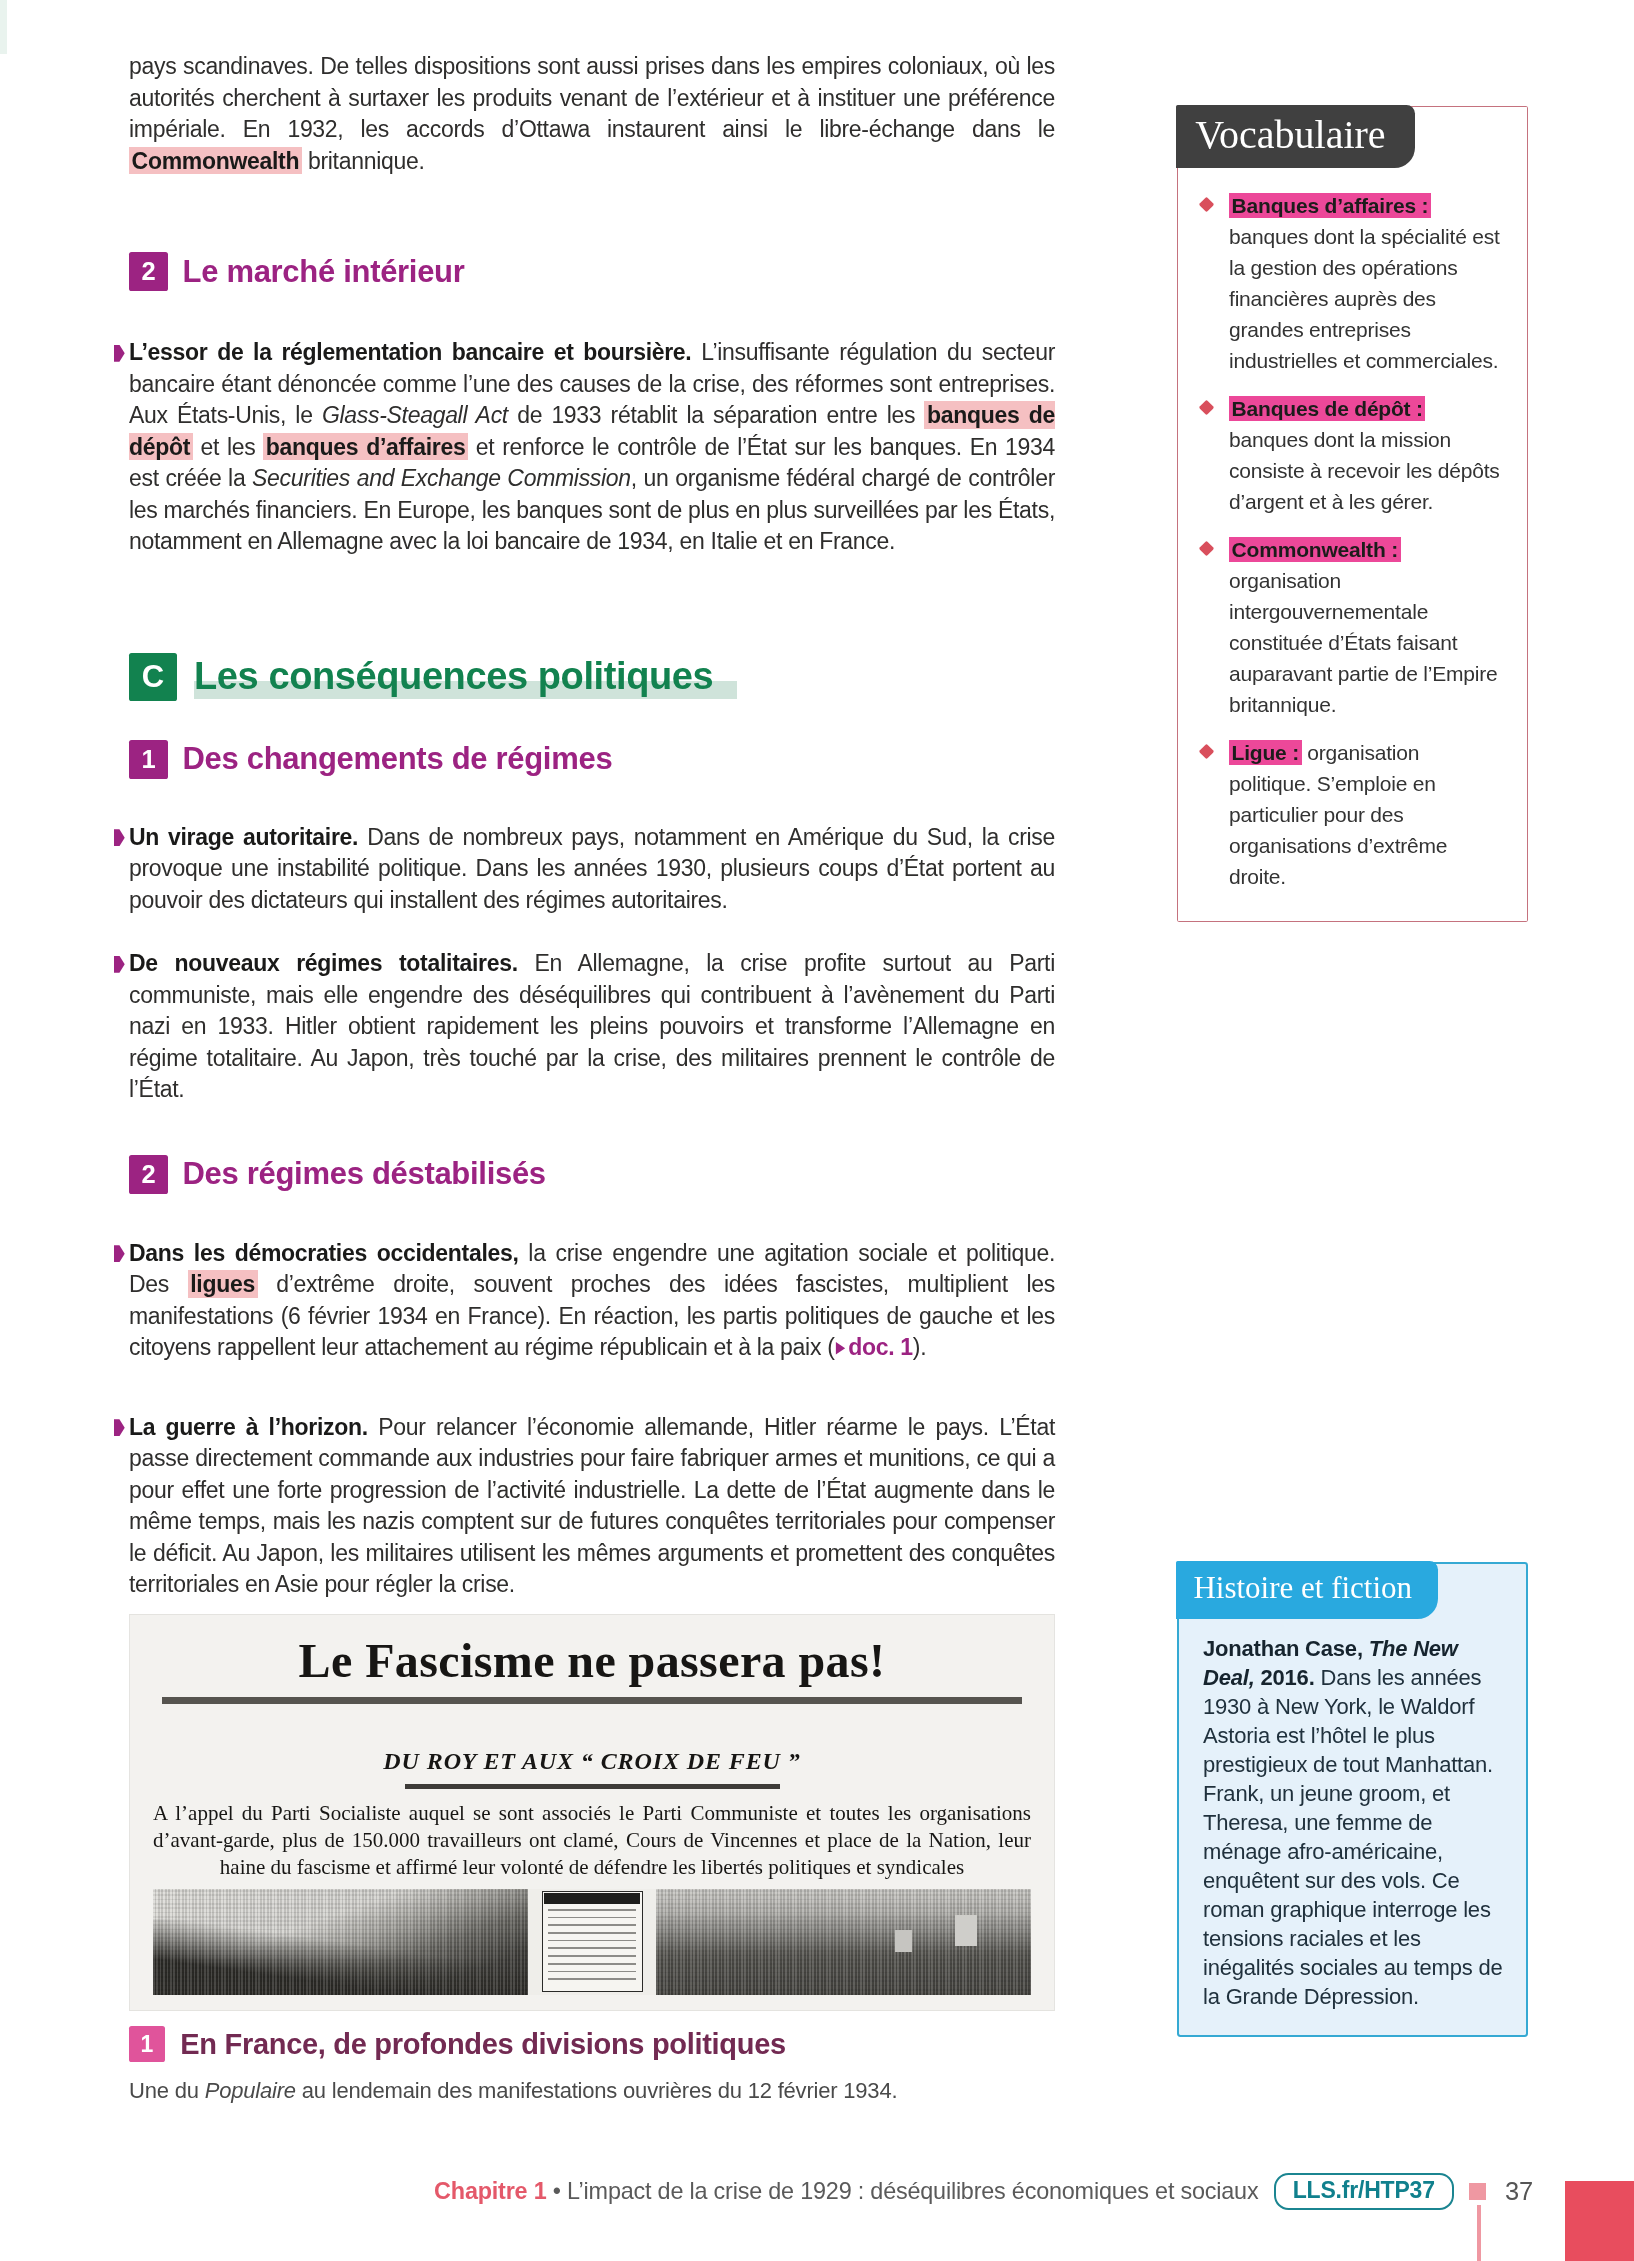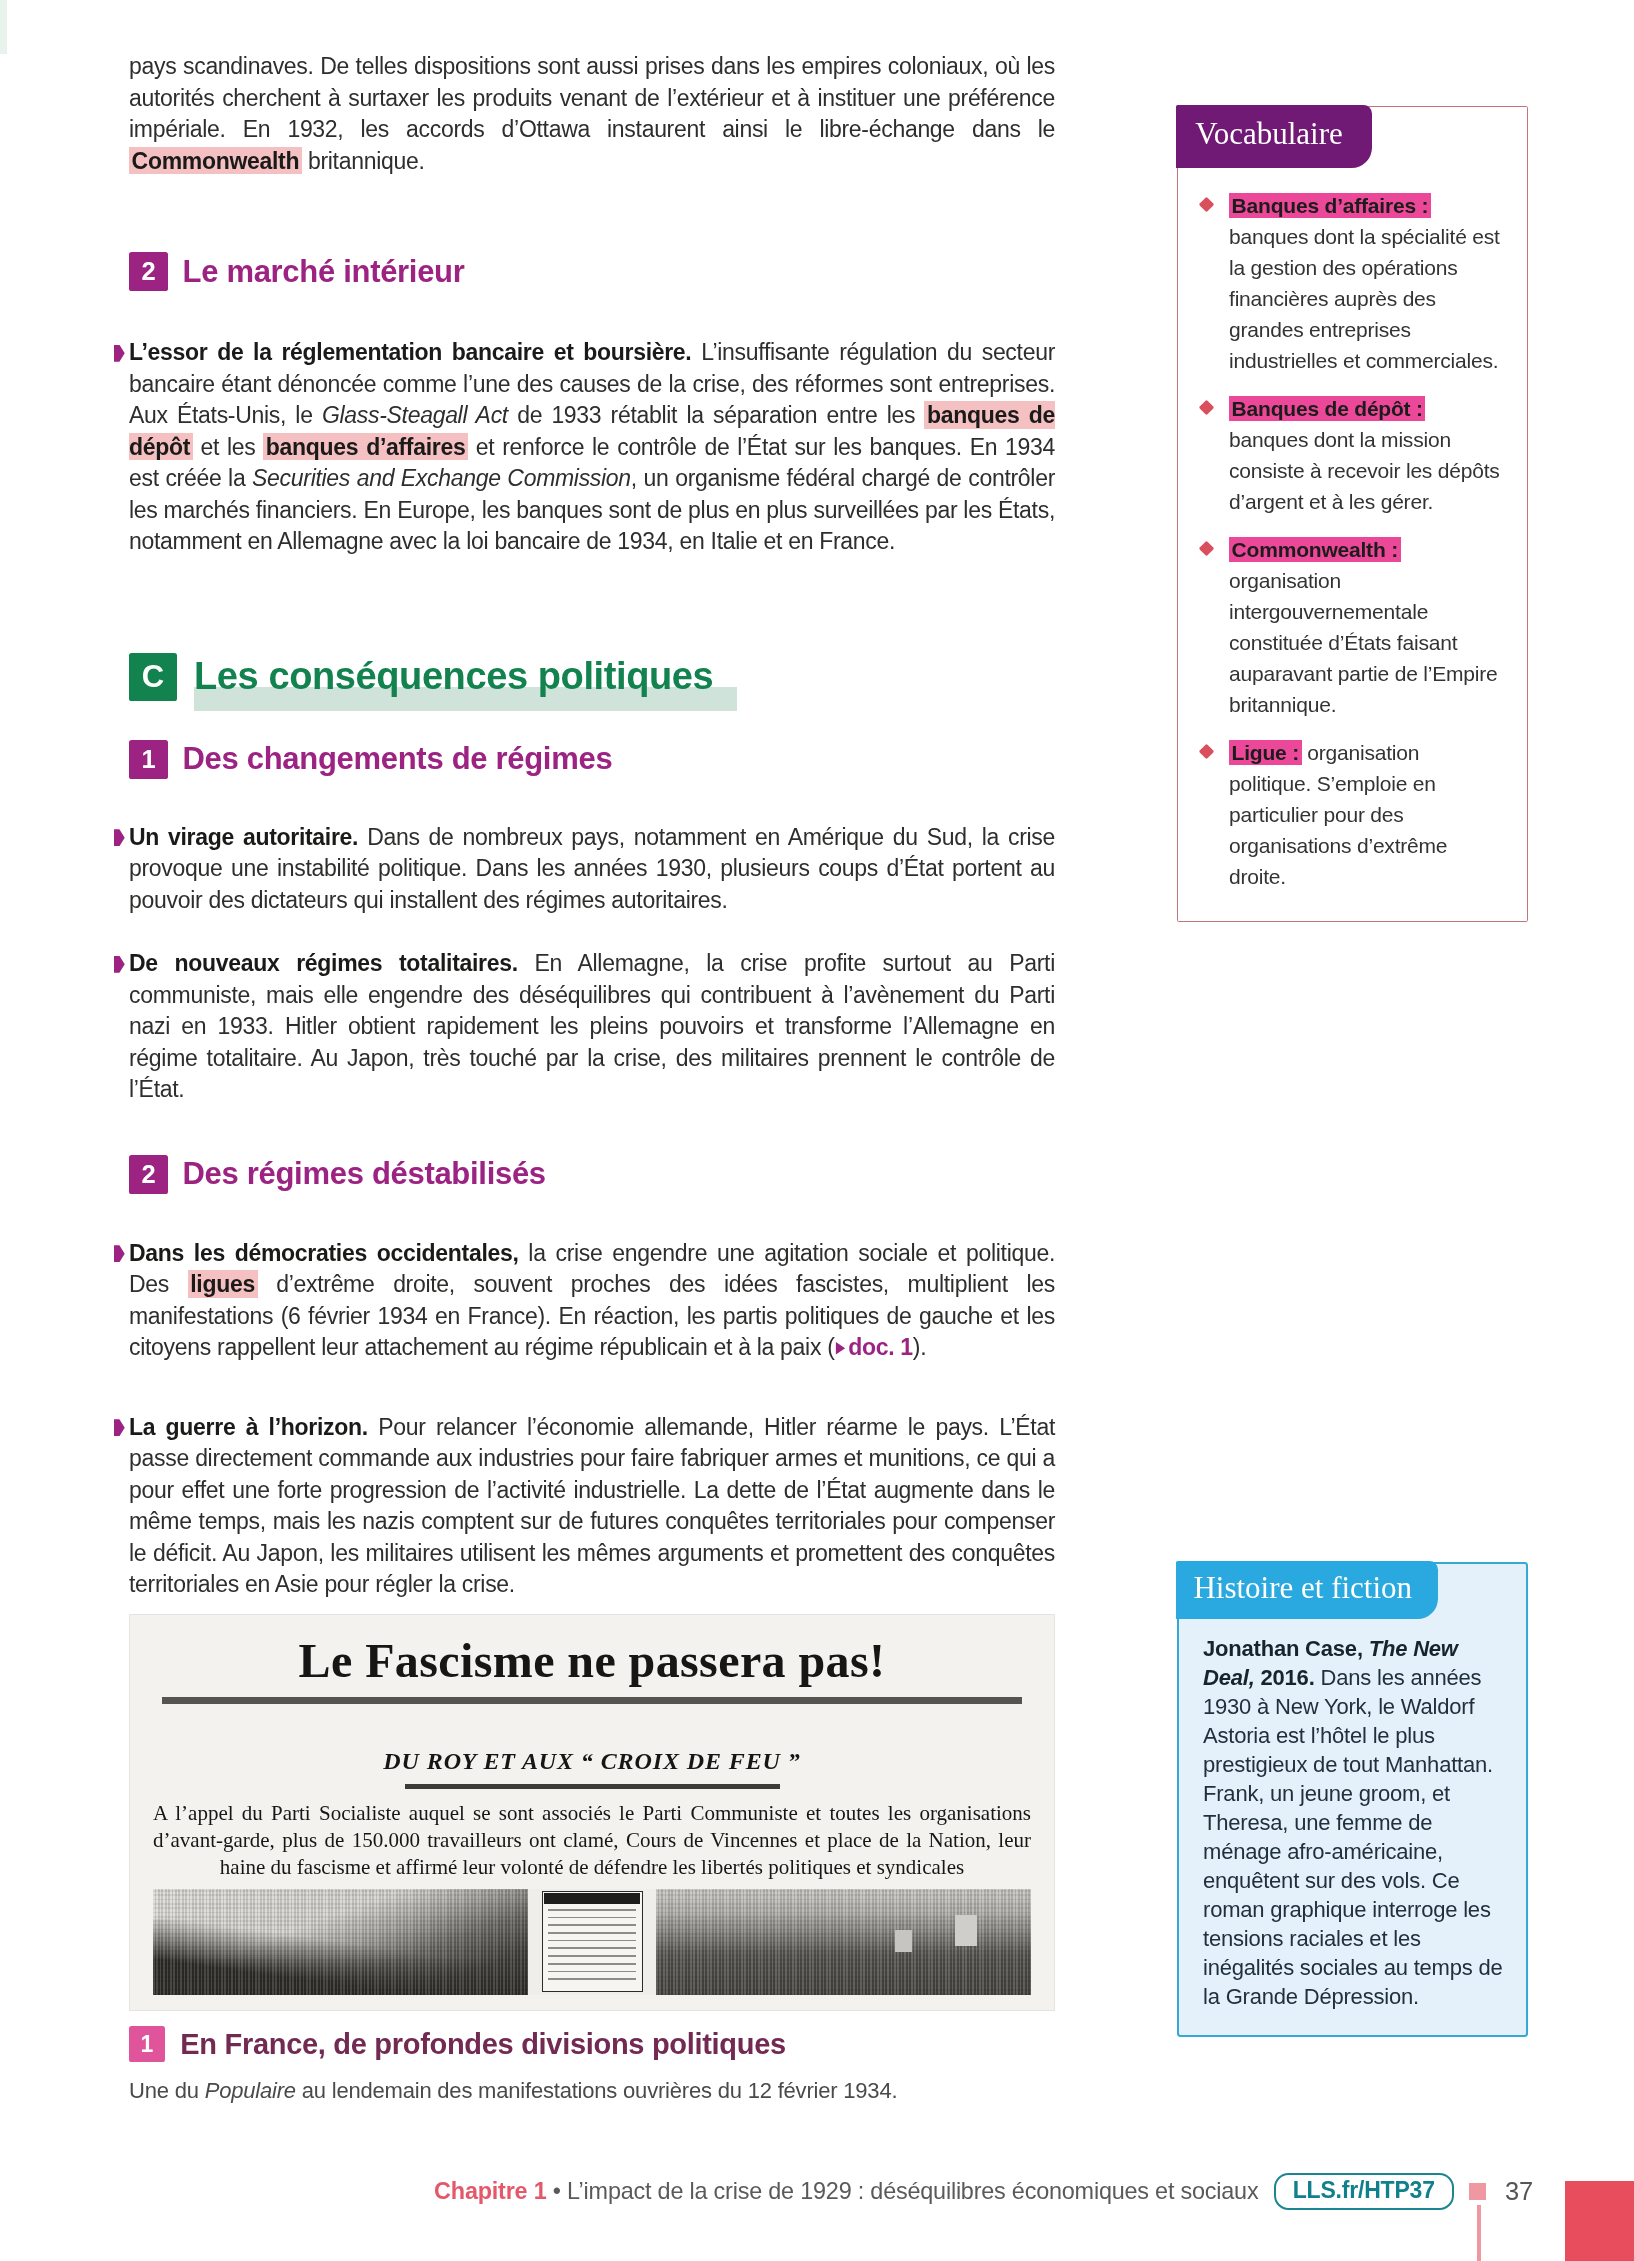--- a/index.html
+++ b/index.html
@@ -21,21 +21,21 @@
   .sec{display:flex;align-items:center;gap:14.5px;}
   .nbox{width:39px;height:39px;background:#9c2382;color:#fff;font-weight:700;font-size:25.5px;
         display:flex;align-items:center;justify-content:center;border-radius:2.6px;flex:0 0 auto;}
   .sec .ttl{font-size:31px;font-weight:700;color:#9c2382;letter-spacing:-0.3px;}
   .m-market{margin:75px 0 0;}
   .m-banking{margin-top:46px;}
   .secC{display:flex;align-items:center;gap:17px;margin-top:95px;}
   .cbox{width:48px;height:48px;background:#12824f;color:#fff;font-weight:700;font-size:31px;
         display:flex;align-items:center;justify-content:center;border-radius:2.6px;flex:0 0 auto;}
   .secC .ttl{font-size:38px;font-weight:700;color:#12824f;letter-spacing:-0.4px;}
-  .greenhl{background:linear-gradient(180deg,rgba(0,0,0,0) 58%,#cfe3da 58%);padding:0 24px 14px 0;margin-top:13px;}
+  .greenhl{background:linear-gradient(180deg,rgba(0,0,0,0) 58%,#cfe3da 58%);padding:0 24px 2px 0;margin-top:13px;}
   .m-regimes{margin-top:39px;}
   .m-virage{margin-top:43px;}
   .m-total{margin-top:32px;}
   .m-destab{margin-top:49px;}
   .m-demo{margin-top:44px;}
   .m-guerre{margin-top:48px;}
 
   
   .news{margin-top:13.6px;width:926px;height:397px;background:#f3f2ef;box-sizing:border-box;
         padding:19px 24px 0;overflow:hidden;font-family:"Liberation Serif",serif;color:#171614;
@@ -67,22 +67,22 @@
 
   .cap{display:flex;align-items:center;gap:15.3px;margin-top:15.3px;}
   .cnum{width:36px;height:36px;background:#e0549b;color:#fff;font-weight:700;font-size:23px;
         display:flex;align-items:center;justify-content:center;border-radius:2.6px;flex:0 0 auto;}
   .ctitle{font-size:29px;font-weight:700;color:#722a52;letter-spacing:-0.3px;}
   .credit{margin-top:16px;font-size:22px;color:#4a4a4a;letter-spacing:-0.2px;}
 
   
   .vocab{position:absolute;left:1177px;top:106px;width:351px;box-sizing:border-box;
          border:1.7px solid #c5727e;border-radius:1.7px;background:#fff;padding:66px 22px 29px 22px;}
-  .vtab{position:absolute;top:-1.7px;left:-1.7px;height:58px;background:#701a75;color:#fff;
-        font-family:"Liberation Serif",serif;font-size:31px;display:flex;align-items:center;
+  .vtab{position:absolute;top:-1.7px;left:-1.7px;height:58px;background:#404040;color:#fff;
+        font-family:"Liberation Serif",serif;font-size:40px;display:flex;align-items:center;
         padding:0 29px 5.1px 19px;border-radius:1.7px 8.5px 20.4px 0;}
   .ventry{position:relative;padding-left:29px;margin-top:17px;font-size:21px;line-height:31px;
           color:#333;letter-spacing:-0.2px;}
   .ventry:first-of-type{margin-top:3.4px;}
   .dia{position:absolute;left:0.9px;top:8.5px;width:11px;height:11px;background:#d94f5c;
        transform:rotate(45deg);border-radius:1.7px;}
   .term{font-weight:700;color:#1c1c1b;background:#ec4899;padding:0.9px 2.6px;}
 
   .fiction{position:absolute;left:1177px;top:1562px;width:351px;box-sizing:border-box;
            background:#e5f1fa;border:2.6px solid #35a9d3;border-radius:3.4px;padding:70px 19px 24px 24px;}

